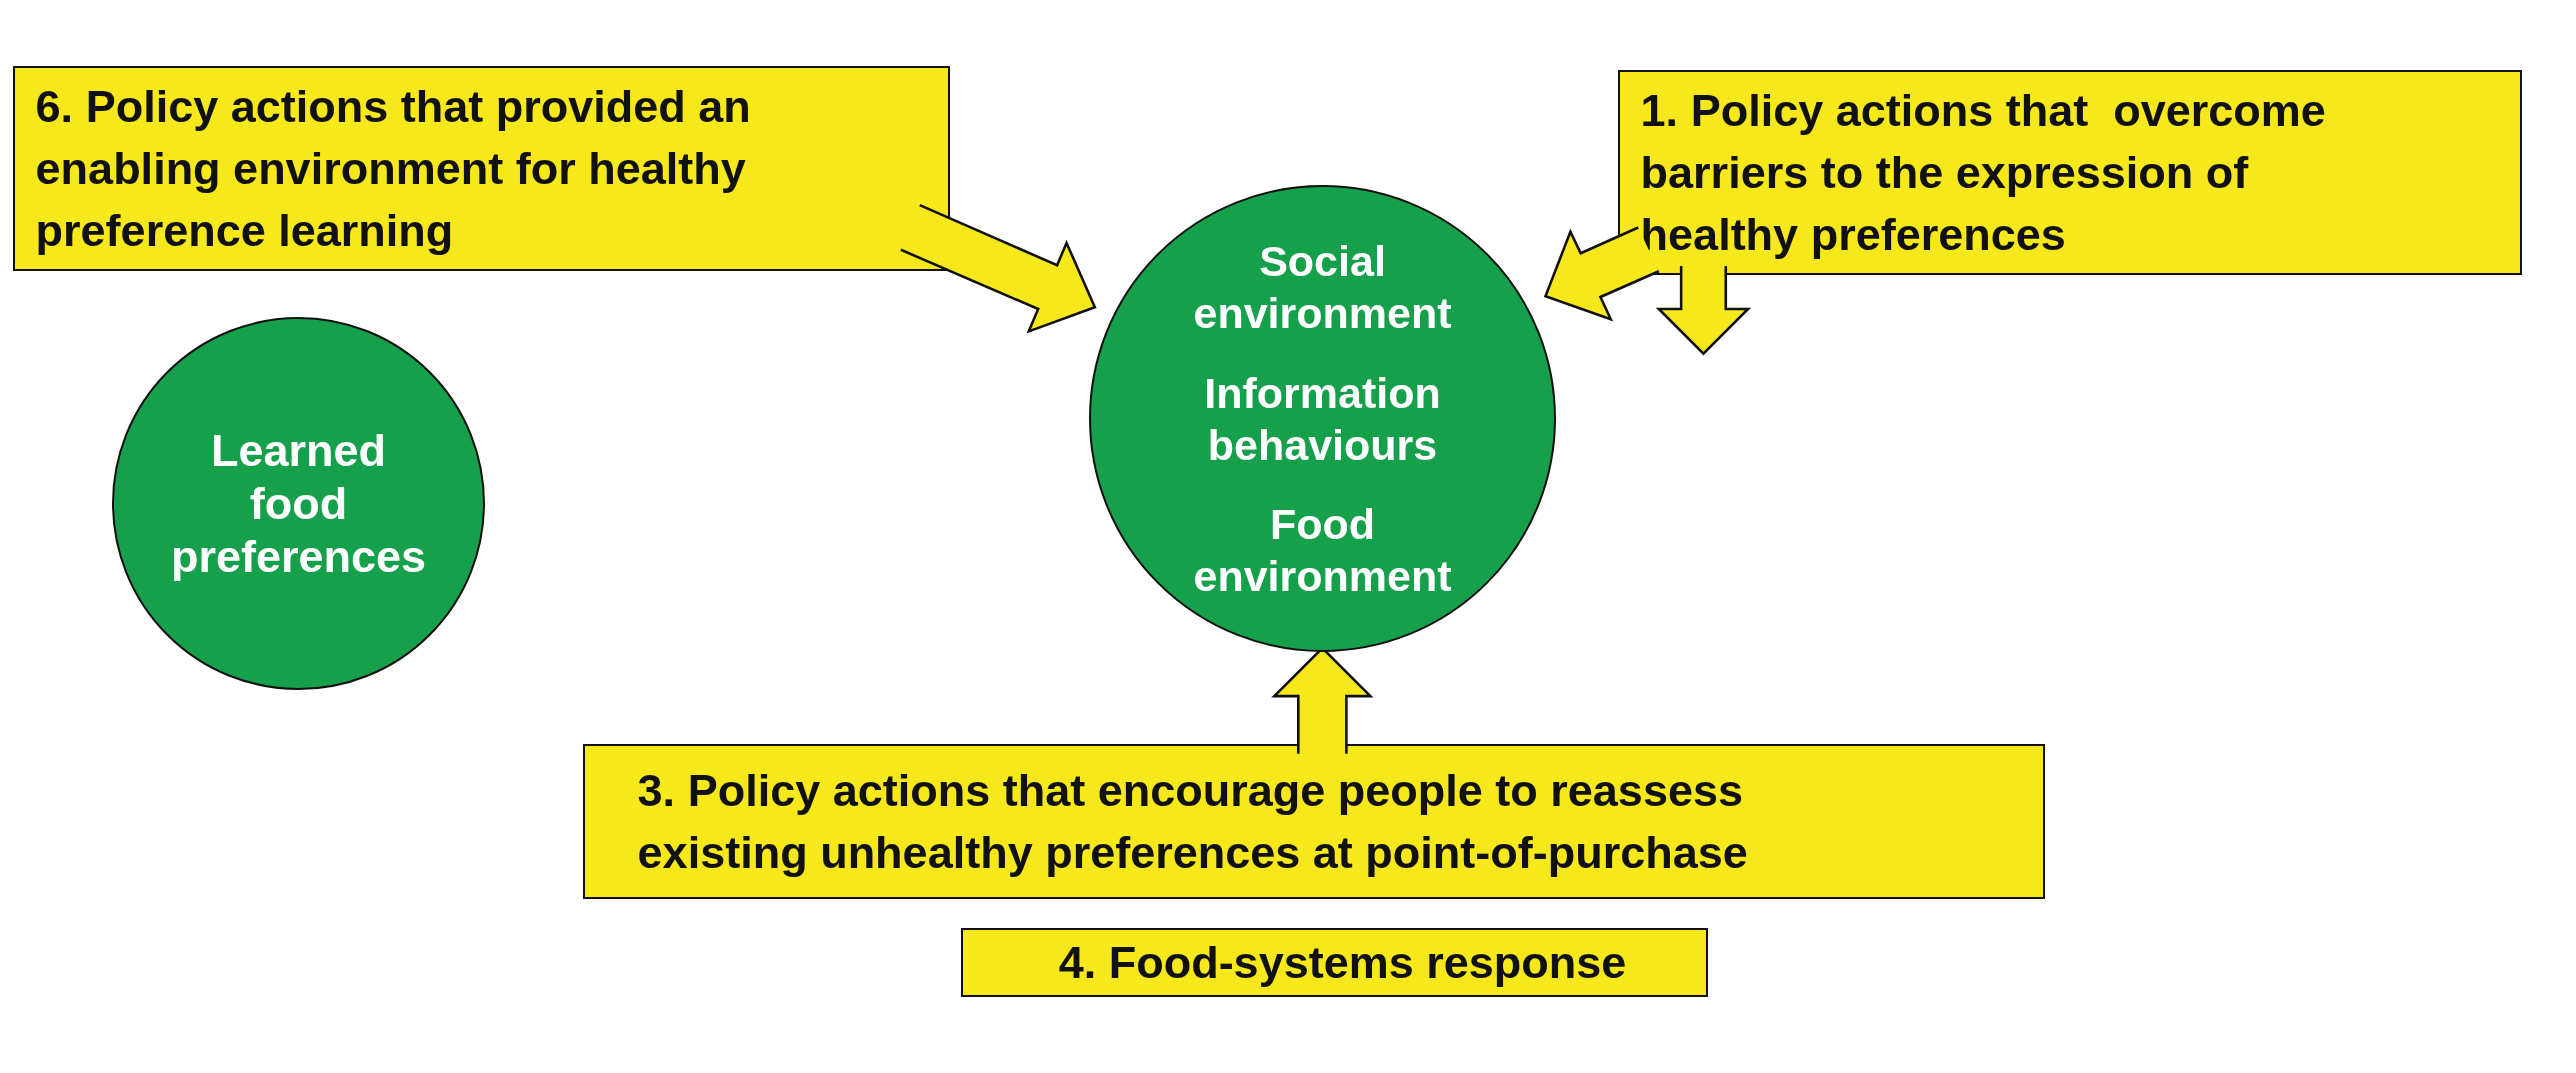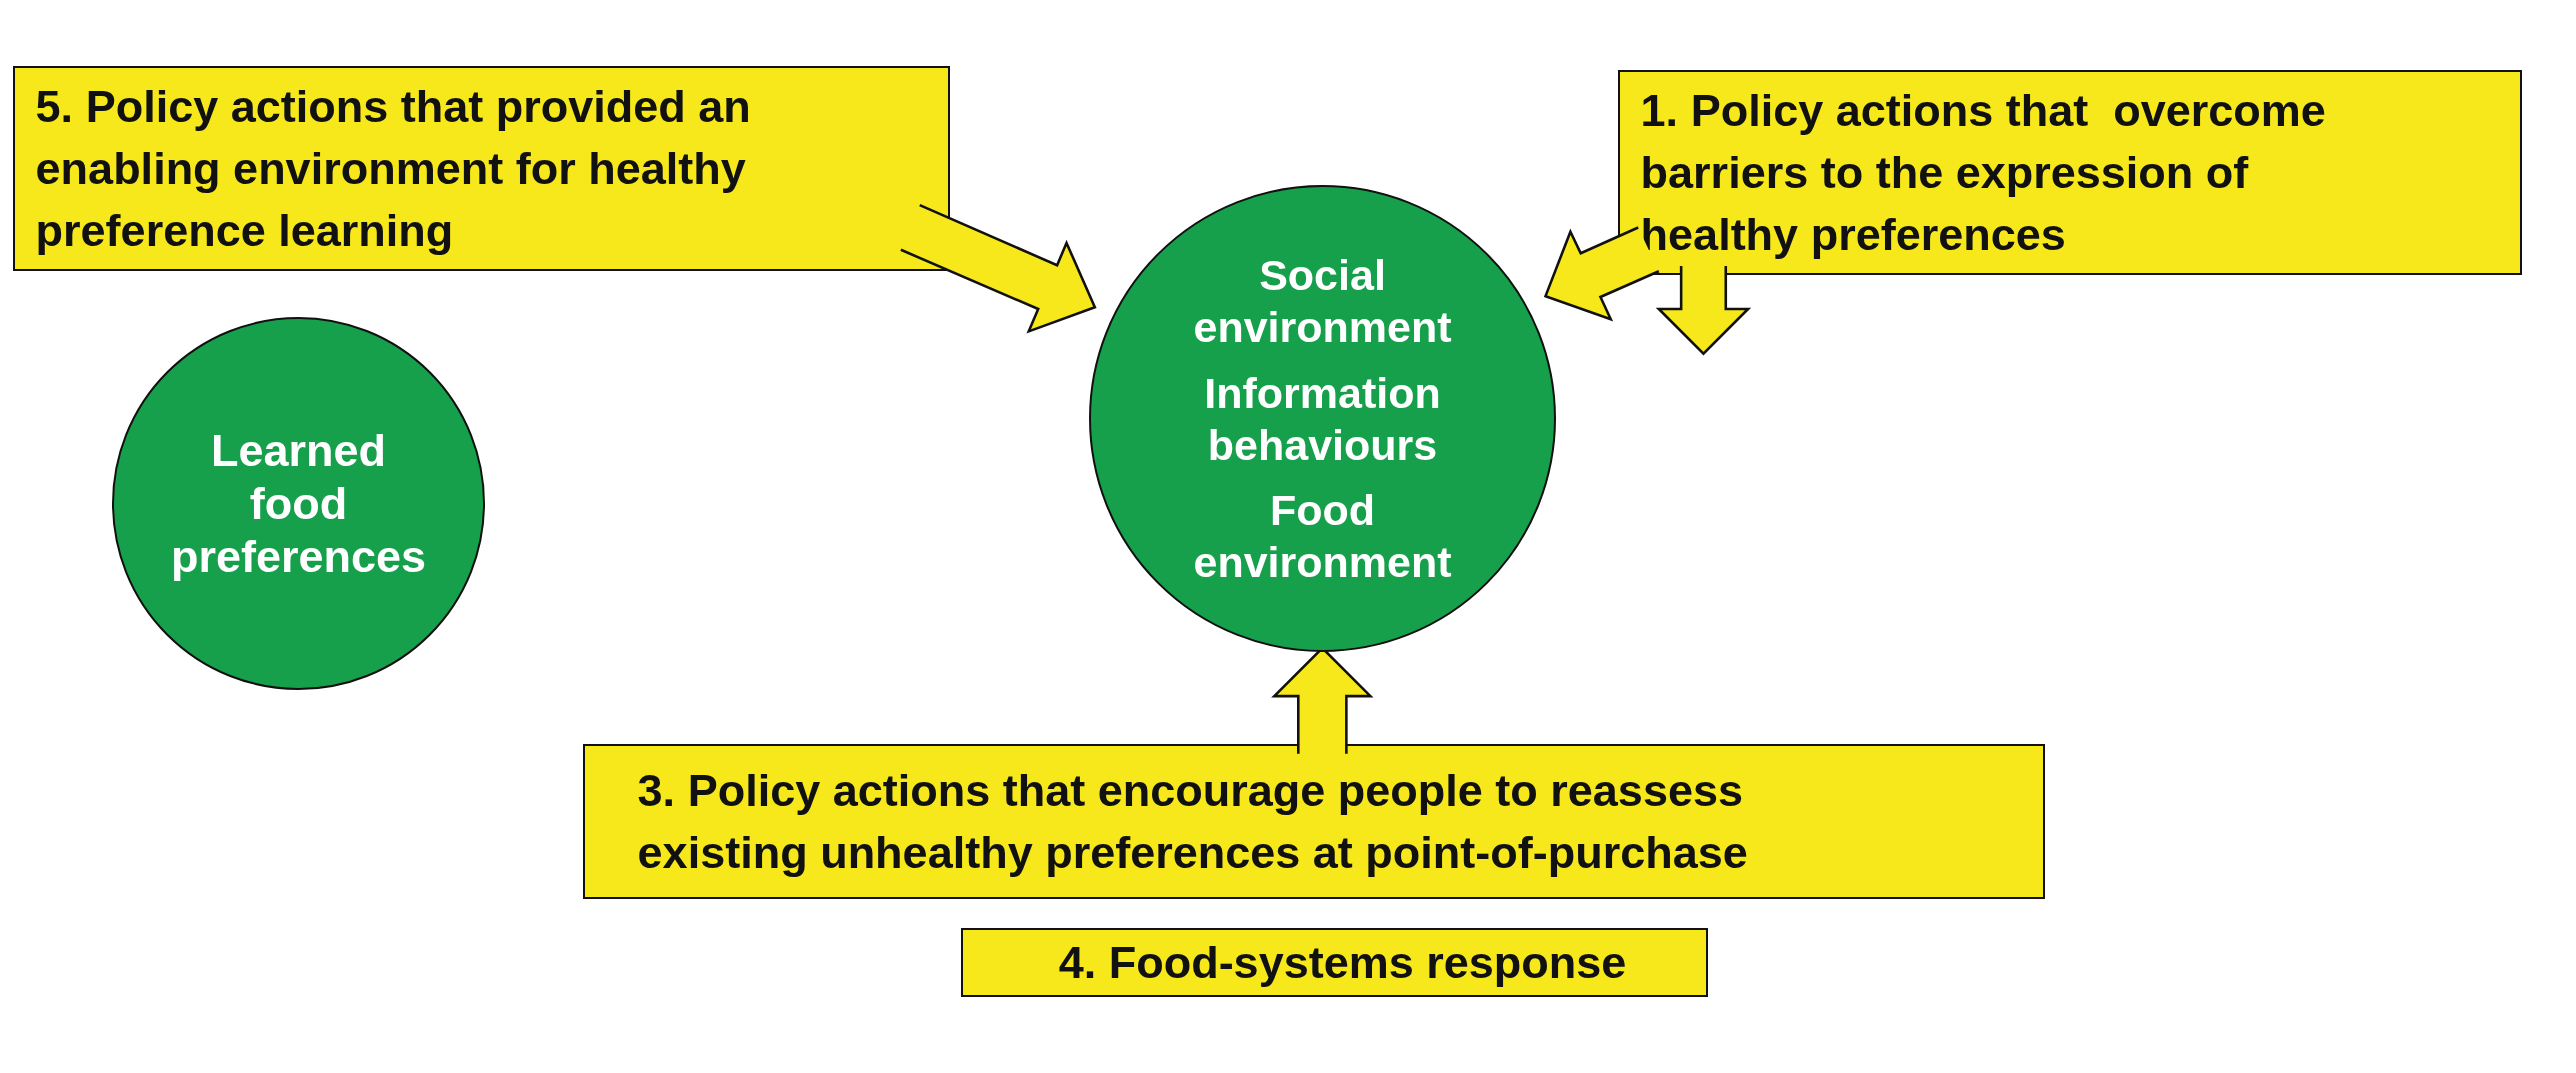--- a/index.html
+++ b/index.html
@@ -60,35 +60,36 @@
     border-radius: 50%;
     box-sizing: border-box;
     display: flex;
     flex-direction: column;
     align-items: center;
     justify-content: center;
     text-align: center;
     color: #ffffff;
     font-weight: 600;
     z-index: 3;
+    gap: 14px;
   }
   .circle-left   { left: 112px;  top: 317px; width: 373px; height: 373px; font-size: 45px; line-height: 53px; }
   .circle-center { left: 1089px; top: 185px; width: 467px; height: 467px; font-size: 43px; line-height: 52px; }
   .circle-right  { left: 2107px; top: 288px; width: 449px; height: 449px; font-size: 40px; line-height: 48px; }
   .circle-text { white-space: pre-wrap; }
   .circle-center .circle-group { white-space: pre-wrap; margin: 0 0 13.7px 0; }
   .circle-center .circle-group:last-child { margin-bottom: 0; }
 </style>
 </head>
 <body>
 
 <div class="canvas">
 
   <div class="policy-box box-1">
-    <div class="box-text">5. Policy actions that provided an
+    <div class="box-text">6. Policy actions that provided an
 enabling environment for healthy
 preference learning</div>
   </div>
 
   <div class="policy-box box-2">
     <div class="box-text">1. Policy actions that  overcome
 barriers to the expression of
 healthy preferences</div>
   </div>
 

